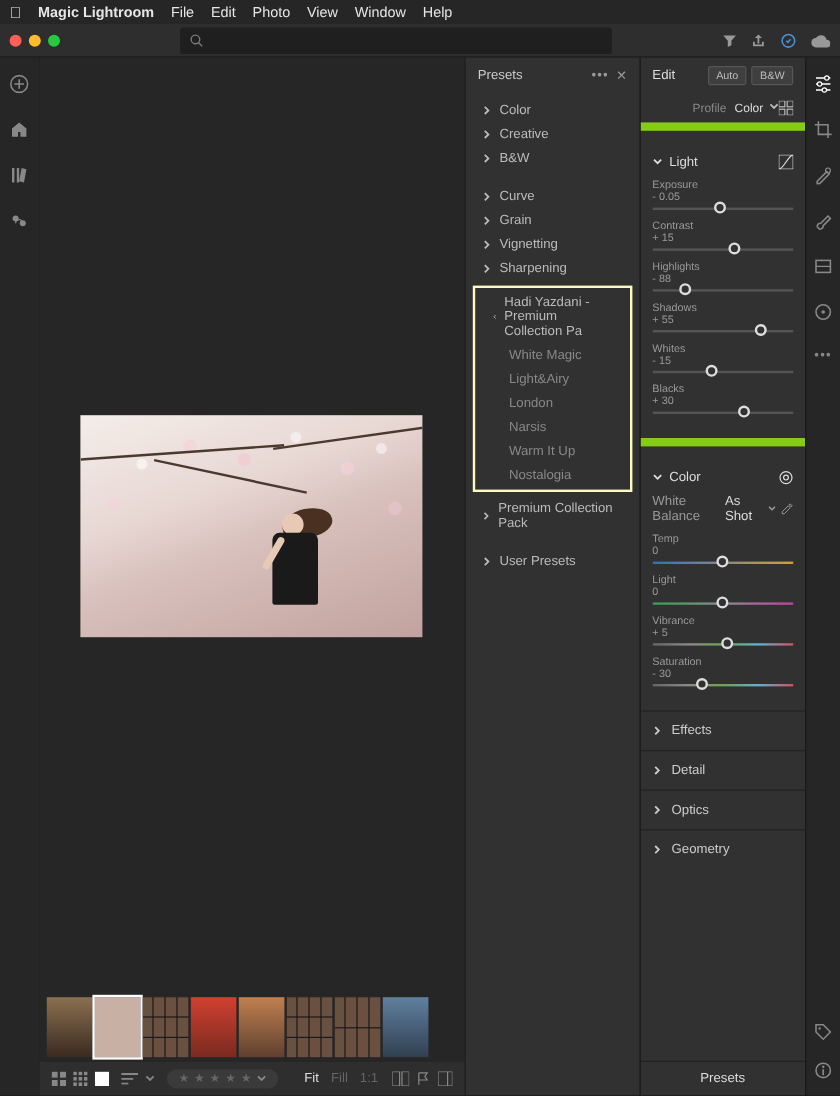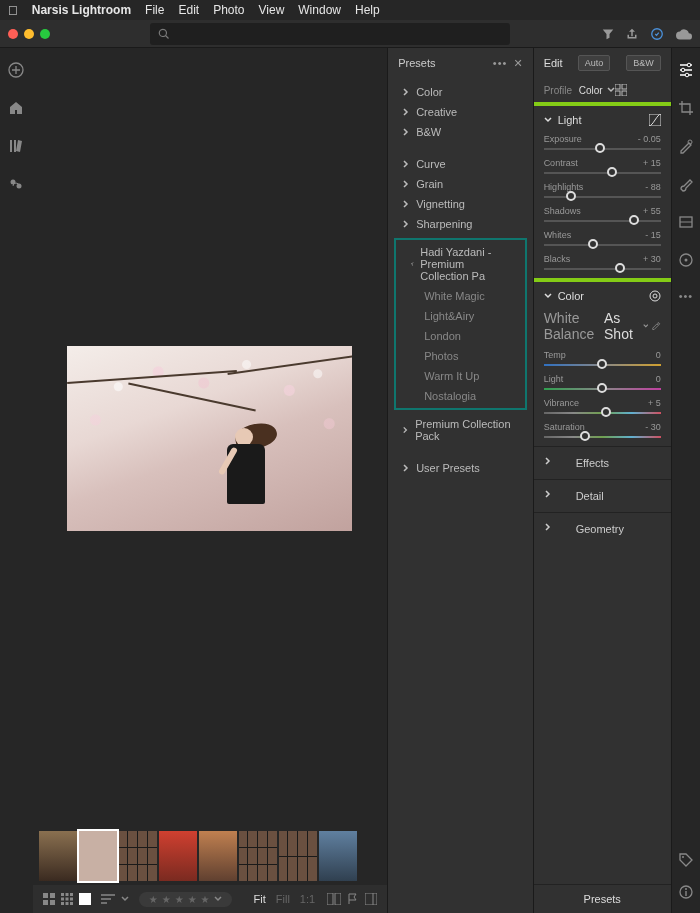--- a/index.html
+++ b/index.html
@@ -53,52 +53,52 @@
 .bottombar .spacer { flex:1; }
 .bottombar .fitfill span{margin:0 2px;}
 .presets-panel { width: 160px; background: #313131; display: flex; flex-direction: column; border-left: 1px solid #1a1a1a; }
 .panel-head { height: 30px; display: flex; align-items: center; padding: 0 10px; color: #ccc; font-weight: 500; justify-content: space-between; }
 .panel-head .rh { display:flex;gap:6px;align-items:center;color:#999; }
 .preset-list { padding: 4px 0; overflow-y: auto; }
 .pgrp, .pitem { display: flex; align-items: center; padding: 4px 10px 4px 14px; color: #bbb; cursor: pointer; gap: 6px; }
 .pgrp.open svg { transform: rotate(90deg); }
 .pitem { padding-left: 28px; color: #888; }
 .preset-sep { height: 12px; }
-.highlight-box { border: 2px solid #0f766e; margin: 4px 6px; padding: 2px 0; }
+.highlight-box { border: 2px solid #fef9c3; margin: 4px 6px; padding: 2px 0; }
 .edit-panel { width: 152px; background: #313131; border-left: 1px solid #1a1a1a; display: flex; flex-direction: column; }
 .edit-head { height: 30px; display: flex; align-items: center; padding: 0 10px; justify-content: space-between; }
-.edit-head .btns { display:flex;gap:16px; }
+.edit-head .btns { display:flex;gap:4px; }
 .edit-head .btn { font-size:9px;background:#3f3f3f;border:1px solid #555;padding:2px 6px;border-radius:2px;color:#bbb;cursor:pointer; }
-.profile-row { display:flex;align-items:center;padding:6px 10px;color:#bbb;justify-content:flex-start;font-size:10px; }
+.profile-row { display:flex;align-items:center;padding:6px 10px;color:#bbb;justify-content:flex-end;font-size:10px; }
 .profile-row .lbl { color:#888; }
-.section { border-top:4px solid #84cc16;padding:8px 10px; }
+.section { border-top:7px solid #84cc16;padding:20px 10px; }
 .section-h { display:flex;align-items:center;gap:6px;color:#ddd;cursor:pointer;justify-content:space-between; }
 .section-h .left { display:flex;align-items:center;gap:6px; }
 .slider-row { margin-top:8px; }
-.slider-row .sl-top { display:flex;justify-content:space-between;font-size:9px;color:#999; }
+.slider-row .sl-top { display:flex;justify-content:space-between;font-size:9px;color:#999;flex-direction:column; }
 .slider-row .track { height:2px;background:#555;margin-top:4px;position:relative; }
 .slider-row .track.grad-temp { background:linear-gradient(90deg,#3070c0,#888,#d0a030); }
 .slider-row .track.grad-tint { background:linear-gradient(90deg,#30a050,#888,#c040a0); }
 .slider-row .track.grad-vib { background:linear-gradient(90deg,#666,#888,#70a050,#60b0d0,#d05060); }
 .slider-row .track.grad-sat { background:linear-gradient(90deg,#666,#888,#70a050,#60b0d0,#d05060); }
 .slider-row .thumb-dot { width:10px;height:10px;border:2px solid #ddd;background:#313131;border-radius:50%;position:absolute;top:-5px;transform:translateX(-50%); }
-.collapsed-section { border-top:1px solid #222;padding:10px;display:flex;align-items:flex-start;gap:24px;color:#ccc;cursor:pointer; }
+.collapsed-section { border-top:1px solid #222;padding:10px;display:flex;align-items:center;gap:8px;color:#ccc;cursor:pointer; }
 .edit-footer { margin-top:auto;border-top:1px solid #222;text-align:center;padding:8px 0;color:#ddd;font-size:11px; }
 .rightrail { width: 32px; background: #262626; display:flex;flex-direction:column;align-items:center;padding-top:14px;gap:22px;color:#888;border-left:1px solid #1a1a1a; }
 .rightrail .active { color:#fff; }
 .rightrail .bottom { margin-top:auto;display:flex;flex-direction:column;gap:18px;padding-bottom:14px;align-items:center; }
 svg { fill: currentColor; }
 .chev { width:8px;height:8px; }
 </style>
 </head>
 <body>
 
 <div class="menubar">
   <span class="apple"></span>
-  <span class="appname">Narsis Lightroom</span>
+  <span class="appname">Magic Lightroom</span>
   <span>File</span>
   <span>Edit</span>
   <span>Photo</span>
   <span>View</span>
   <span>Window</span>
   <span>Help</span>
 </div>
 
 <div class="titlebar">
   <div class="traffic">
@@ -325,21 +325,21 @@
         <div class="highlight-box">
           <div class="pgrp open">
             <svg class="chev" viewBox="0 0 8 8">
               <path d="M1 2l3 3 3-3" fill="none" stroke="currentColor" stroke-width="1.5"></path>
             </svg>
             <span>Hadi Yazdani - Premium Collection Pa</span>
           </div>
           <div class="pitem">White Magic</div>
           <div class="pitem">Light&amp;Airy</div>
           <div class="pitem">London</div>
-          <div class="pitem">Photos</div>
+          <div class="pitem">Narsis</div>
           <div class="pitem">Warm It Up</div>
           <div class="pitem">Nostalogia</div>
         </div>
         <div class="pgrp ">
           <svg class="chev" viewBox="0 0 8 8">
             <path d="M2 1l3 3-3 3" fill="none" stroke="currentColor" stroke-width="1.5"></path>
           </svg>
           <span>Premium Collection Pack</span>
         </div>
         <div class="preset-sep"></div>
@@ -453,21 +453,21 @@
             <svg class="chev" viewBox="0 0 8 8">
               <path d="M1 2l3 3 3-3" fill="none" stroke="currentColor" stroke-width="1.5"></path>
             </svg>
             <span>Color</span>
           </span>
         <svg width="12" height="12" viewBox="0 0 12 12">
             <circle cx="6" cy="6" r="5" fill="none" stroke="currentColor"></circle>
             <circle cx="6" cy="6" r="2" fill="none" stroke="currentColor"></circle>
           </svg>
       </div>
-      <div class="slider-row" style="display:flex;justify-content:space-between;align-items:center;font-size:14px;color:#999">
+      <div class="slider-row" style="display:flex;justify-content:space-between;align-items:center;font-size:11px;color:#999">
         <span>White Balance</span>
         <span style="display:flex;align-items:center;gap:4px">
           <span style="color:#ddd">As Shot</span>
           <svg class="chev" viewBox="0 0 8 8">
               <path d="M1 2l3 3 3-3" fill="none" stroke="currentColor" stroke-width="1.5"></path>
             </svg>
           <svg width="12" height="12" viewBox="0 0 12 12">
               <path d="M9 1l2 2-1 1-2-2zM7 3l2 2-6 6H1V9z" fill="none" stroke="currentColor"></path>
             </svg>
         </span>
@@ -517,20 +517,26 @@
           <svg class="chev" viewBox="0 0 8 8">
             <path d="M2 1l3 3-3 3" fill="none" stroke="currentColor" stroke-width="1.5"></path>
           </svg>
           <span>Effects</span>
         </div>
         <div class="collapsed-section">
           <svg class="chev" viewBox="0 0 8 8">
             <path d="M2 1l3 3-3 3" fill="none" stroke="currentColor" stroke-width="1.5"></path>
           </svg>
           <span>Detail</span>
+        </div>
+        <div class="collapsed-section">
+          <svg class="chev" viewBox="0 0 8 8">
+            <path d="M2 1l3 3-3 3" fill="none" stroke="currentColor" stroke-width="1.5"></path>
+          </svg>
+          <span>Optics</span>
         </div>
         <div class="collapsed-section">
           <svg class="chev" viewBox="0 0 8 8">
             <path d="M2 1l3 3-3 3" fill="none" stroke="currentColor" stroke-width="1.5"></path>
           </svg>
           <span>Geometry</span>
         </div>
       </div>
 
     <div class="edit-footer">Presets</div>

